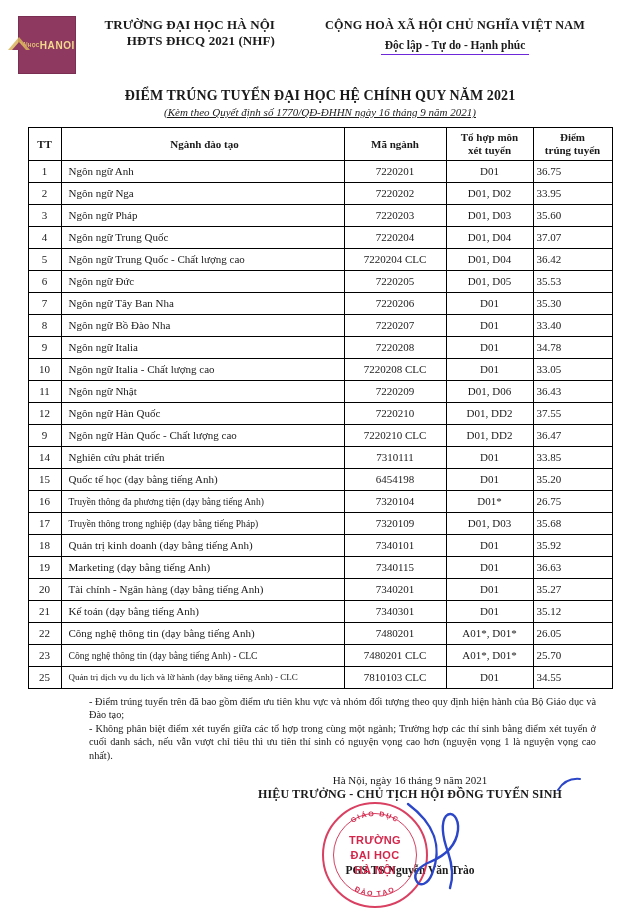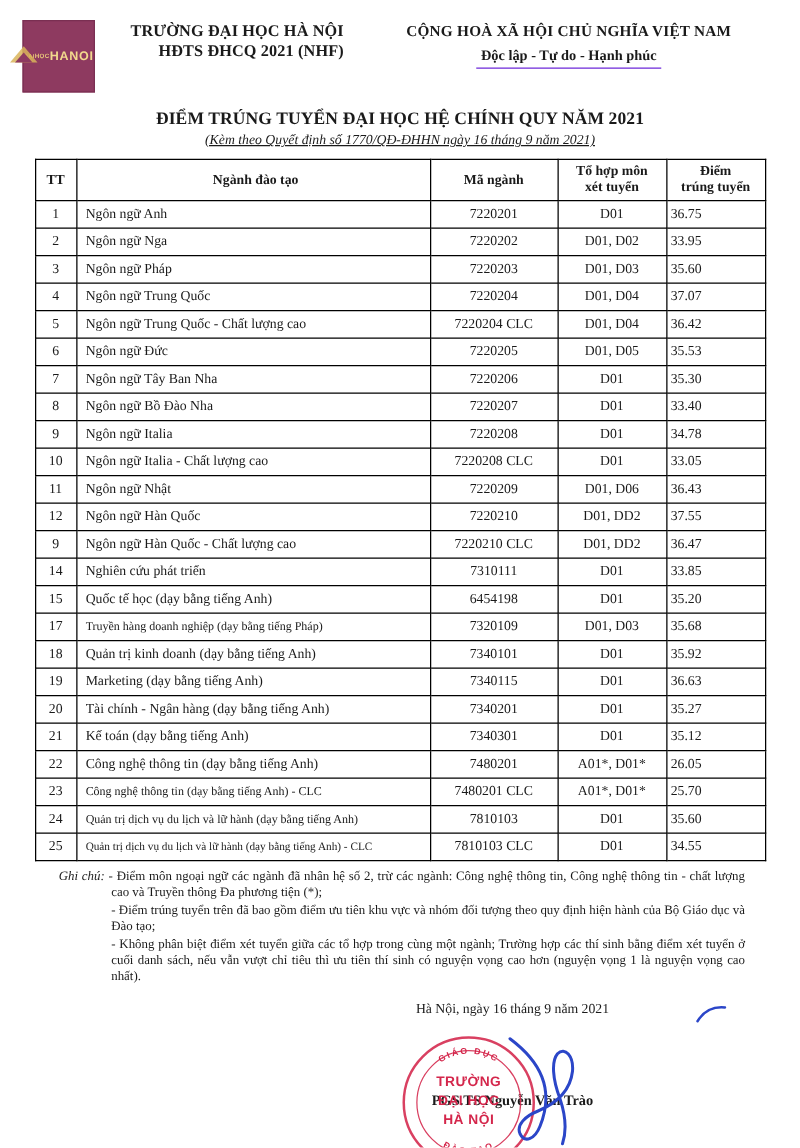--- a/index.html
+++ b/index.html
@@ -451,22 +451,29 @@
           <td class="c-pt">33.85</td>
         </tr>
         <tr>
           <td class="c-tt">15</td>
           <td class="c-name">Quốc tế học (dạy bằng tiếng Anh)</td>
           <td class="c-code">6454198</td>
           <td class="c-comb">D01</td>
           <td class="c-pt">35.20</td>
         </tr>
         <tr>
+          <td class="c-tt">16</td>
+          <td class="c-name small">Truyền thông đa phương tiện (dạy bằng tiếng Anh)</td>
+          <td class="c-code">7320104</td>
+          <td class="c-comb">D01*</td>
+          <td class="c-pt">26.75</td>
+        </tr>
+        <tr>
           <td class="c-tt">17</td>
-          <td class="c-name small">Truyền hàng doanh nghiệp (dạy bằng tiếng Pháp)</td>
+          <td class="c-name small">Truyền thông trong nghiệp (dạy bằng tiếng Pháp)</td>
           <td class="c-code">7320109</td>
           <td class="c-comb">D01, D03</td>
           <td class="c-pt">35.68</td>
         </tr>
         <tr>
           <td class="c-tt">18</td>
           <td class="c-name">Quản trị kinh doanh (dạy bằng tiếng Anh)</td>
           <td class="c-code">7340101</td>
           <td class="c-comb">D01</td>
           <td class="c-pt">35.92</td>
@@ -500,44 +507,37 @@
           <td class="c-pt">26.05</td>
         </tr>
         <tr>
           <td class="c-tt">23</td>
           <td class="c-name small">Công nghệ thông tin  (dạy bằng tiếng Anh) - CLC</td>
           <td class="c-code">7480201 CLC</td>
           <td class="c-comb">A01*, D01*</td>
           <td class="c-pt">25.70</td>
         </tr>
         <tr>
-          <td class="c-tt">24</td>
-          <td class="c-name small">Quản trị dịch vụ du lịch và lữ hành (dạy bằng tiếng Anh)</td>
-          <td class="c-code">7810103</td>
-          <td class="c-comb">D01</td>
-          <td class="c-pt">35.60</td>
-        </tr>
-        <tr>
           <td class="c-tt">25</td>
           <td class="c-name xsmall">Quản trị dịch vụ du lịch và lữ hành (dạy bằng tiếng Anh) - CLC</td>
           <td class="c-code">7810103 CLC</td>
           <td class="c-comb">D01</td>
           <td class="c-pt">34.55</td>
         </tr>
       </tbody>
   </table>
 
   <div class="notes">
-    <span class="item first"><span class="lbl">Ghi chú:</span> <span>- Điểm môn ngoại ngữ các ngành đã nhân hệ số 2, trừ các ngành: Công nghệ thông tin, Công nghệ thông tin - chất lượng cao và Truyền thông Đa phương tiện (*);</span></span>
     <span class="item">- Điểm trúng tuyển trên đã bao gồm điểm ưu tiên khu vực và nhóm đối tượng theo quy định hiện hành của Bộ Giáo dục và Đào tạo;</span>
     <span class="item">- Không phân biệt điểm xét tuyển giữa các tổ hợp trong cùng một ngành; Trường hợp các thí sinh bằng điểm xét tuyển ở cuối danh sách, nếu vẫn vượt chỉ tiêu thì ưu tiên thí sinh có nguyện vọng cao hơn (nguyện vọng 1 là nguyện vọng cao nhất).</span>
   </div>
 
   <div class="sign-wrap">
     <div class="sign-place">Hà Nội, ngày 16 tháng 9 năm 2021</div>
+    <div class="sign-title">HIỆU TRƯỞNG - CHỦ TỊCH HỘI ĐỒNG TUYỂN SINH</div>
 
     <div class="seal">
       <div class="ring-out"></div>
       <div class="ring-in"></div>
       <svg class="arc" viewBox="0 0 106 106">
         <defs>
           <path id="arcTop" d="M 14 53 A 39 39 0 0 1 92 53"></path>
           <path id="arcBot" d="M 12 53 A 41 41 0 0 0 94 53"></path>
         </defs>
         <text>

